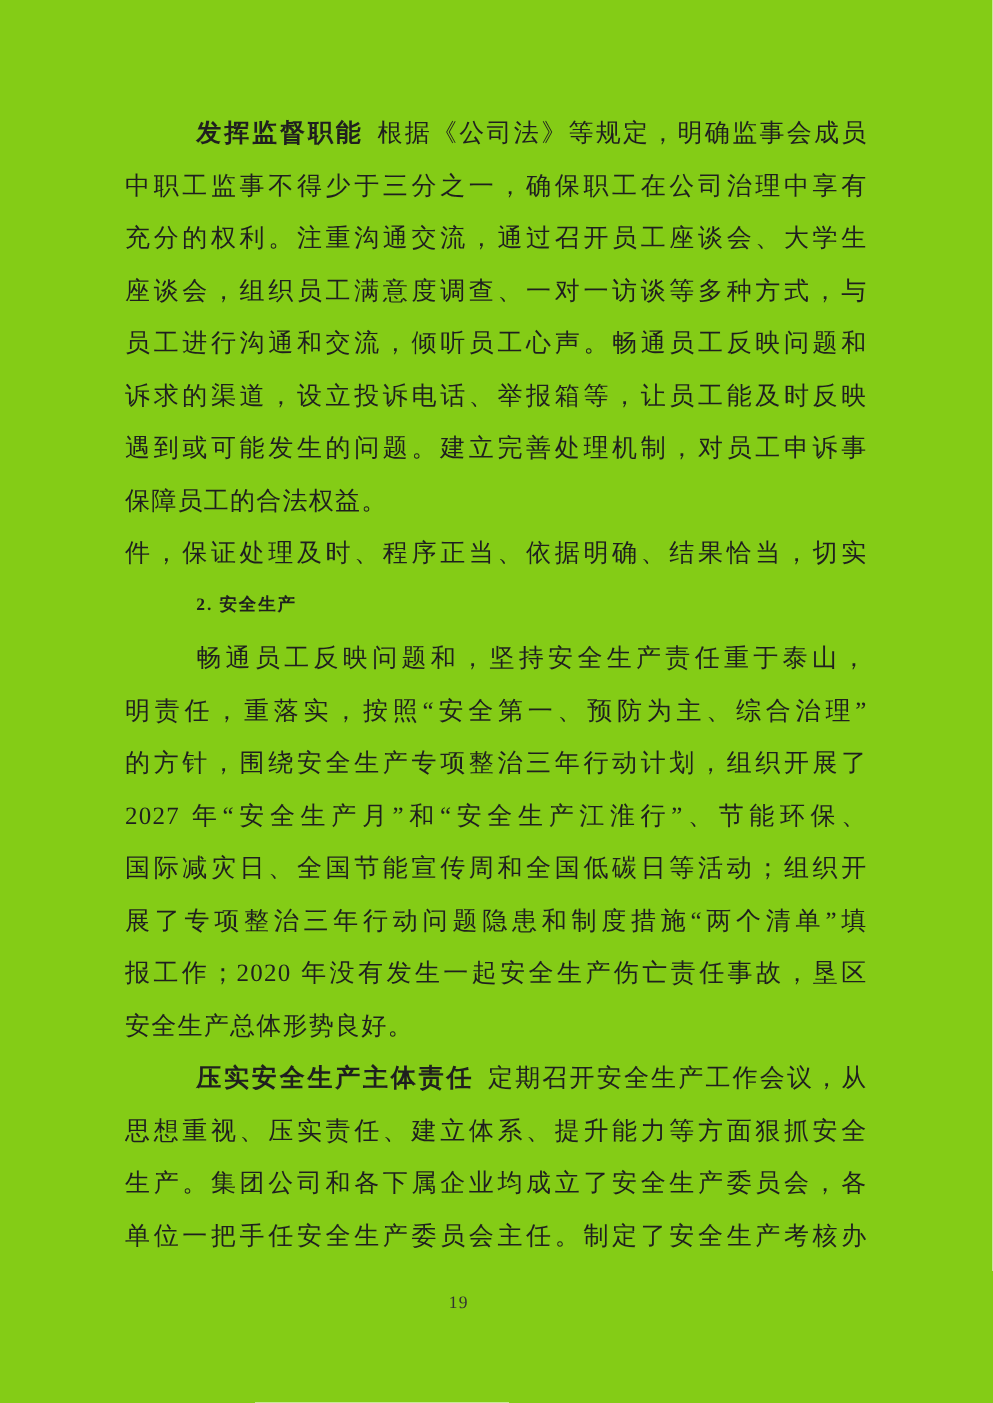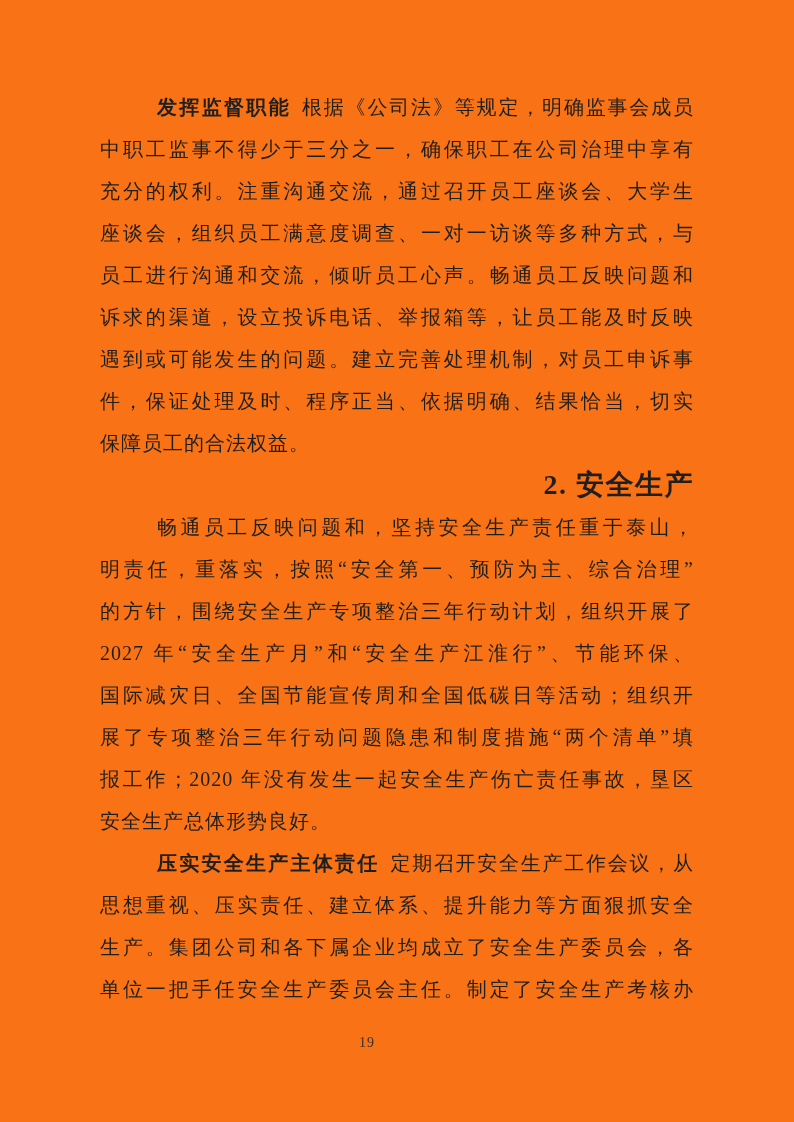--- a/index.html
+++ b/index.html
@@ -4,21 +4,21 @@
 <style>
   * { margin: 0; padding: 0; box-sizing: border-box; }
   html, body {
     width: 794px; height: 1122px;
     background: #ffffff;
     font-family: "Liberation Serif", "DejaVu Serif", serif;
   }
   .page {
     position: relative;
     width: 794px; height: 1122px;
-    background: #f97316;
+    background: #84cc16;
     overflow: hidden;
   }
   .content {
     position: absolute;
     left: 100px; top: 86px;
     width: 594px;
     color: #1f1f1f;
   }
   .line {
     font-size: 20px;
@@ -30,27 +30,27 @@
     overflow: hidden;
   }
   .line.indent { text-indent: 57px; }
   .line.last { text-align-last: left; }
   .lead {
     font-weight: 700;
     margin-right: 11px;
     letter-spacing: 1.5px;
   }
   .heading {
-    font-size: 28px;
+    font-size: 14px;
     font-weight: 700;
     line-height: 42px;
     height: 42px;
     letter-spacing: 1.5px;
     text-indent: 57px;
-    text-align: right;
+    text-align: left;
   }
   .footer {
     position: absolute;
     left: 0; top: 1033px;
     width: 734px;
     text-align: center;
   }
   .page-number {
     font-size: 14px;
     letter-spacing: 1px;
@@ -62,22 +62,22 @@
 
 <div class="page">
   <div class="content" id="content">
       <div class="line indent"><span class="lead">发挥监督职能</span><span>根据《公司法》等规定，明确监事会成员</span></div>
       <div class="line"><span>中职工监事不得少于三分之一，确保职工在公司治理中享有</span></div>
       <div class="line"><span>充分的权利。注重沟通交流，通过召开员工座谈会、大学生</span></div>
       <div class="line"><span>座谈会，组织员工满意度调查、一对一访谈等多种方式，与</span></div>
       <div class="line"><span>员工进行沟通和交流，倾听员工心声。畅通员工反映问题和</span></div>
       <div class="line"><span>诉求的渠道，设立投诉电话、举报箱等，让员工能及时反映</span></div>
       <div class="line"><span>遇到或可能发生的问题。建立完善处理机制，对员工申诉事</span></div>
+      <div class="line last"><span>保障员工的合法权益。</span></div>
       <div class="line"><span>件，保证处理及时、程序正当、依据明确、结果恰当，切实</span></div>
-      <div class="line last"><span>保障员工的合法权益。</span></div>
       <div class="heading">2. 安全生产</div>
       <div class="line indent"><span>畅通员工反映问题和，坚持安全生产责任重于泰山，</span></div>
       <div class="line"><span>明责任，重落实，按照“安全第一、预防为主、综合治理”</span></div>
       <div class="line"><span>的方针，围绕安全生产专项整治三年行动计划，组织开展了</span></div>
       <div class="line"><span>2027 年“安全生产月”和“安全生产江淮行”、节能环保、</span></div>
       <div class="line"><span>国际减灾日、全国节能宣传周和全国低碳日等活动；组织开</span></div>
       <div class="line"><span>展了专项整治三年行动问题隐患和制度措施“两个清单”填</span></div>
       <div class="line"><span>报工作；2020 年没有发生一起安全生产伤亡责任事故，垦区</span></div>
       <div class="line last"><span>安全生产总体形势良好。</span></div>
       <div class="line indent"><span class="lead">压实安全生产主体责任</span><span>定期召开安全生产工作会议，从</span></div>

